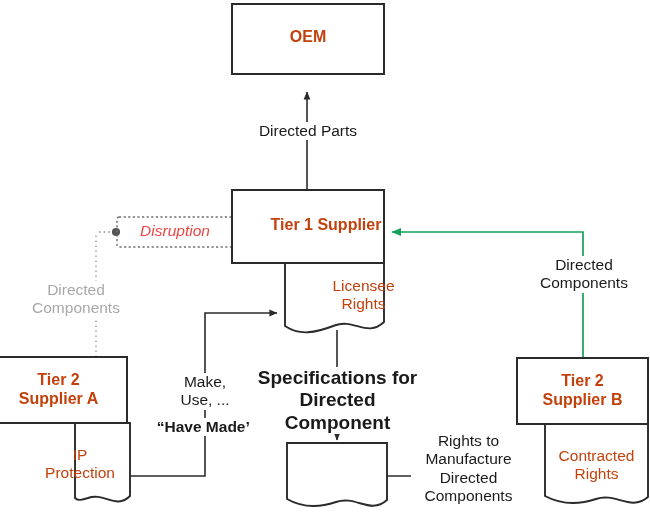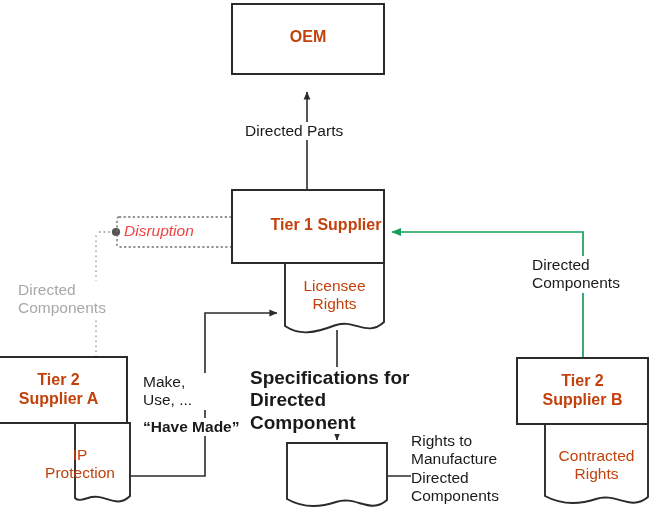--- a/index.html
+++ b/index.html
@@ -28,21 +28,21 @@
     position: absolute;
     text-align: center;
     line-height: 1.18;
     color: #c2410c;
     white-space: pre-line;
     pointer-events: none;
   }
   .bold { font-weight: bold; }
   .edge-label {
     position: absolute;
-    text-align: left;
+    text-align: center;
     line-height: 1.18;
     color: #1a1a1a;
     white-space: pre-line;
   }
   .edge-label.grey { color: #a8a8a8; }
   .edge-label.italic-grey {
     color: #ef4444;
     font-style: italic;
   }
   .lbl-bg {
@@ -119,21 +119,21 @@
 
     <path d="M287,443 L387,443 L387,500
              C370,515 356,495 336,502
              C318,508 301,507 287,499 Z" fill="#ffffff" stroke="#2b2b2b" stroke-width="1.9"></path>
   </svg>
 
   <div class="node-label bold" style="left:232px; top:28px; width:152px; font-size:16px;">OEM</div>
 
   <div class="node-label bold" style="left:232px; top:216px; width:152px; font-size:16px;margin-left:18px;">Tier 1 Supplier</div>
 
-  <div class="node-label" style="left:285px; top:277px; width:99px; font-size:15.5px;">Licensee
+  <div class="node-label" style="left:285px; top:277px; width:99px; font-size:15.5px;padding-left:29px;">Licensee
 Rights</div>
 
   <div class="node-label bold" style="left:-10px; top:371px; width:137px; font-size:16px;">Tier 2
 Supplier A</div>
 
   <div class="node-label" style="left:30px; top:446px; width:100px; font-size:15.5px;">IP
 Protection</div>
 
   <div class="node-label bold" style="left:517px; top:372px; width:131px; font-size:16px;">Tier 2
 Supplier B</div>

